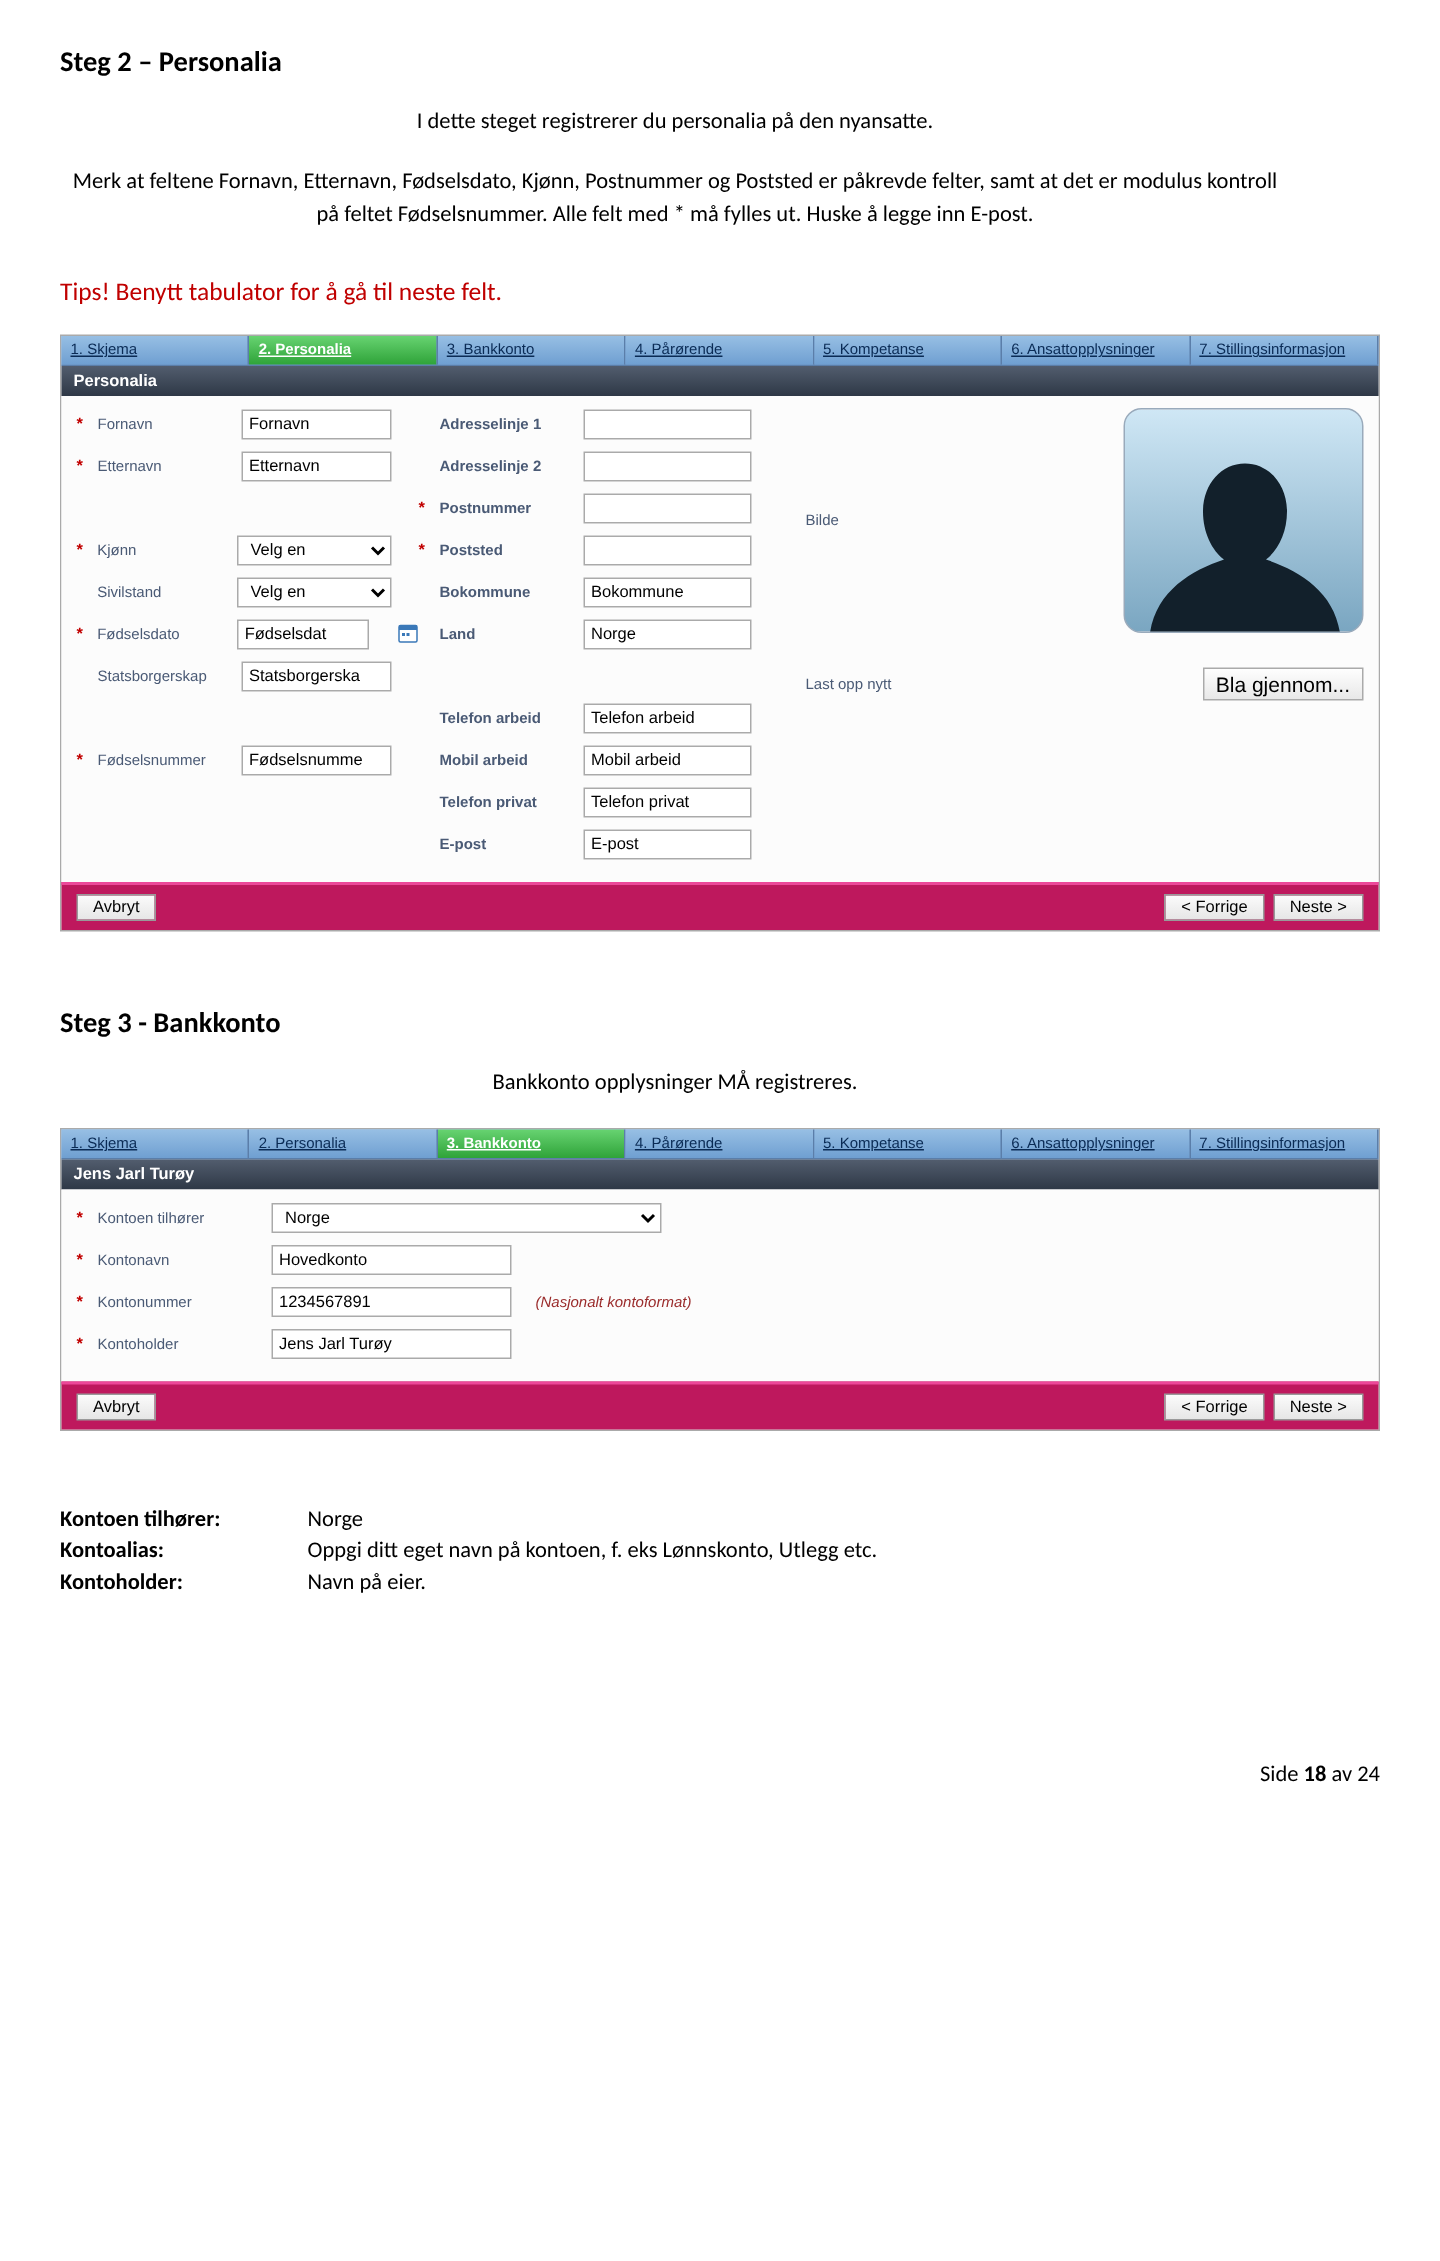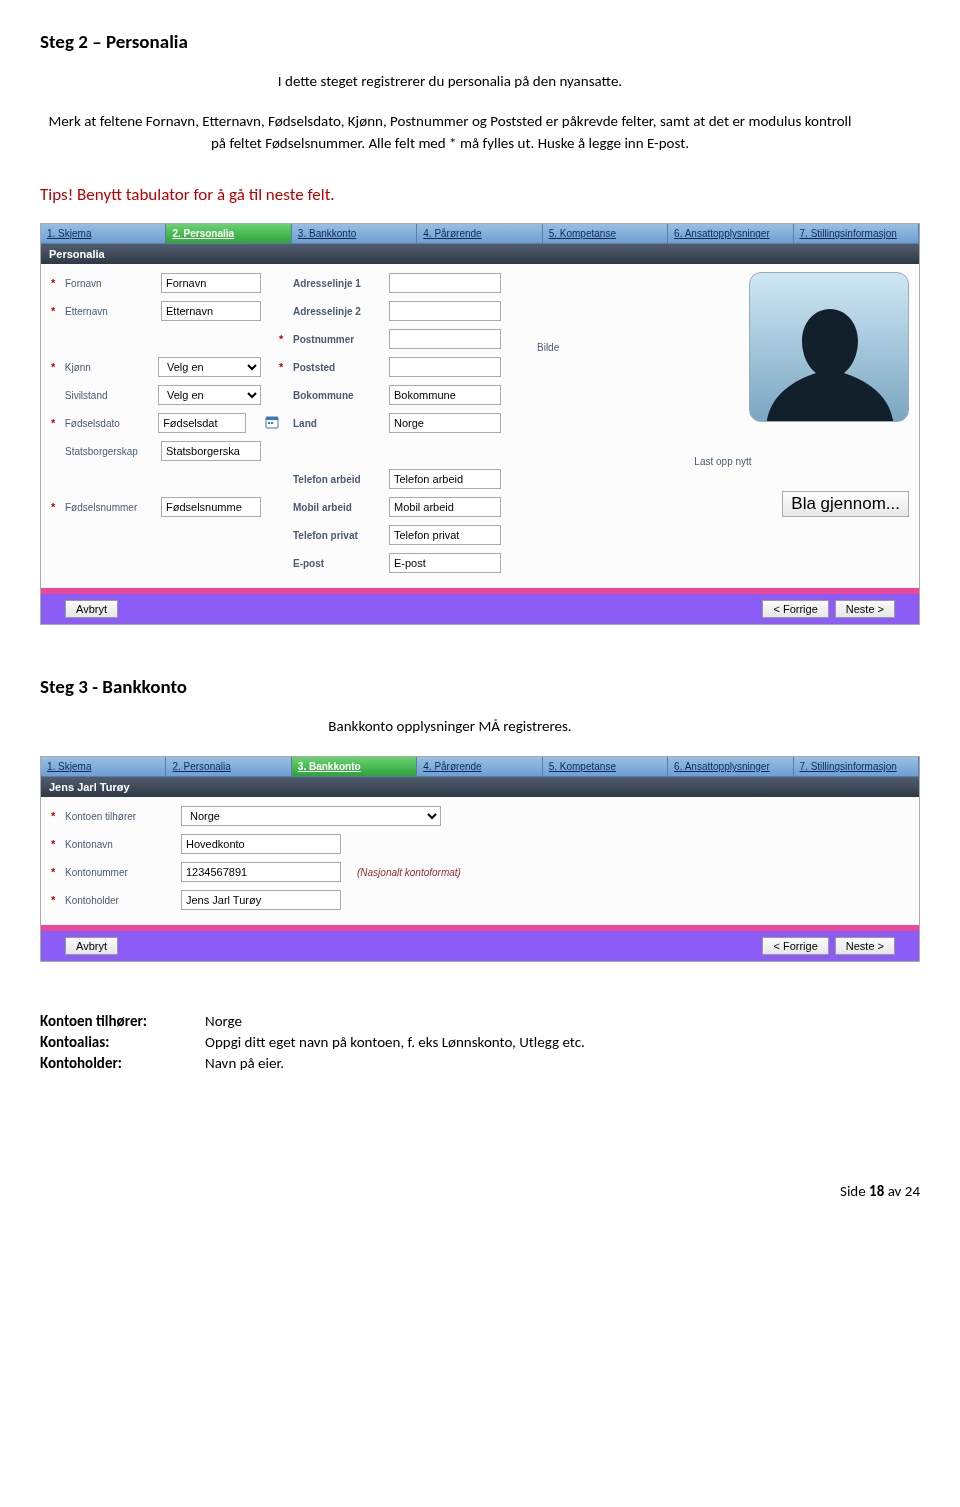--- a/index.html
+++ b/index.html
@@ -22,23 +22,23 @@
   .lbl { color: #4a5a75; width: 90px; font-size: 10px; }
   .lbl.mid { width: 90px; font-weight: bold; }
   .inp, .sel { font-family: inherit; font-size: 11px; padding: 2px 4px; border: 1px solid #aaa; background: #fff; height: 20px; }
   .inp { width: 100px; }
   .inp.mid { width: 112px; }
   .sel { width: 106px; height: 20px; }
   .date-wrap { position: relative; width: 106px; }
   .date-wrap .cal-icon { position: absolute; right: -18px; top: 2px; width: 14px; height: 14px; }
   .avatar-box { width: 160px; height: 150px; border: 1px solid #9ab; border-radius: 12px; background: linear-gradient(#cfe7f5,#7aa6c1); position: relative; overflow: hidden; }
   .avatar-sil { position: absolute; left: 0; right: 0; bottom: -10px; height: 140px; }
-  .upload-row { display: flex; align-items: center; gap: 24px; margin-top: 28px; width: 100%; flex-direction: column; }
-  .browse-btn { font-family: inherit; font-size: 17px; padding: 2px 8px; border: 1px solid #aaa; background: linear-gradient(#fefefe,#e8e8e8); cursor: pointer; margin-left: auto; }
-  .btnbar { display: flex; padding: 6px 24px; background: #8b5cf6; border-top: 6px solid #ec4899; gap: 6px; }
+  .upload-row { display: flex; align-items: center; gap: 24px; margin-top: 17px; width: 100%; }
+  .browse-btn { font-family: inherit; font-size: 14px; padding: 2px 8px; border: 1px solid #aaa; background: linear-gradient(#fefefe,#e8e8e8); cursor: pointer; margin-left: auto; }
+  .btnbar { display: flex; padding: 6px 10px; background: #be185d; border-top: 2px solid #ec4899; gap: 6px; }
   .btn { font-family: inherit; font-size: 11px; padding: 2px 10px; border: 1px solid #999; background: linear-gradient(#fbfbfb,#e6e6e6); cursor: pointer; }
   .spacer { flex: 1; }
   .note-inline { color: #9a2b2b; font-style: italic; font-size: 10px; margin-left: 10px; }
   .wide-inp { width: 260px; }
   .def-list { margin-top: 21px; }
   .def-row { display: flex; margin-bottom: 3px; font-size: 15px; }
   .def-term { width: 165px; font-weight: bold; }
   .def-desc { flex: 1; }
   .footer { text-align: right; margin-top: 110px; font-size: 15px; }
 </style>

